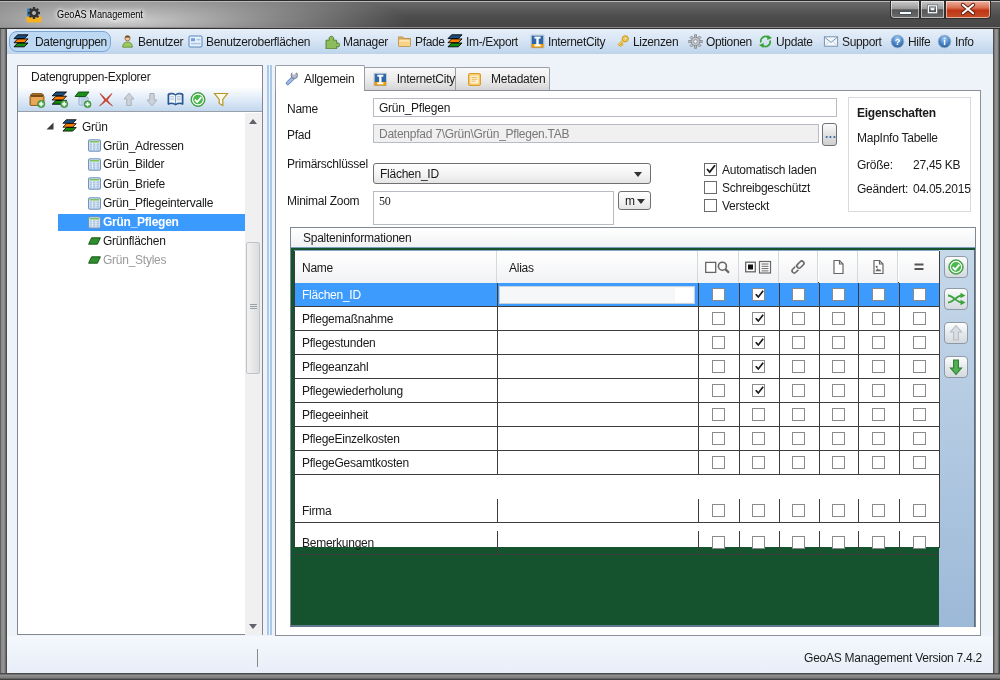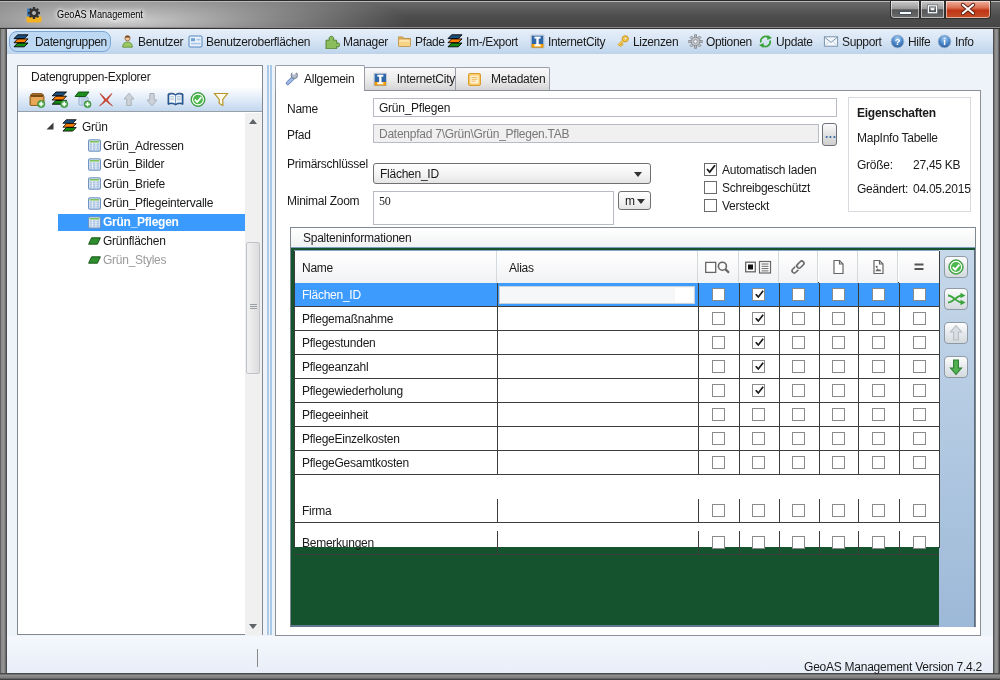--- a/index.html
+++ b/index.html
@@ -743,14 +743,14 @@
     <div class="gbtn" style="top:106px;display:flex;align-items:center;justify-content:center;">
         <svg width="22" height="20" viewBox="0 0 22 20">
           <path d="M11,17.5 L16.5,11 H13.4 V3 H8.6 V11 H5.5 Z" fill="#52b152" stroke="#2e7d2e" stroke-width="1.1"></path>
         </svg>
       </div>
   </div>
 </div>
 
 <div class="abs" id="status">
   <div class="sep"></div>
-  <div style="position:absolute;right:11px;top:24px;">GeoAS Management Version 7.4.2</div>
+  <div style="position:absolute;right:11px;top:15px;">GeoAS Management Version 7.4.2</div>
 </div>
 
 </body></html>

